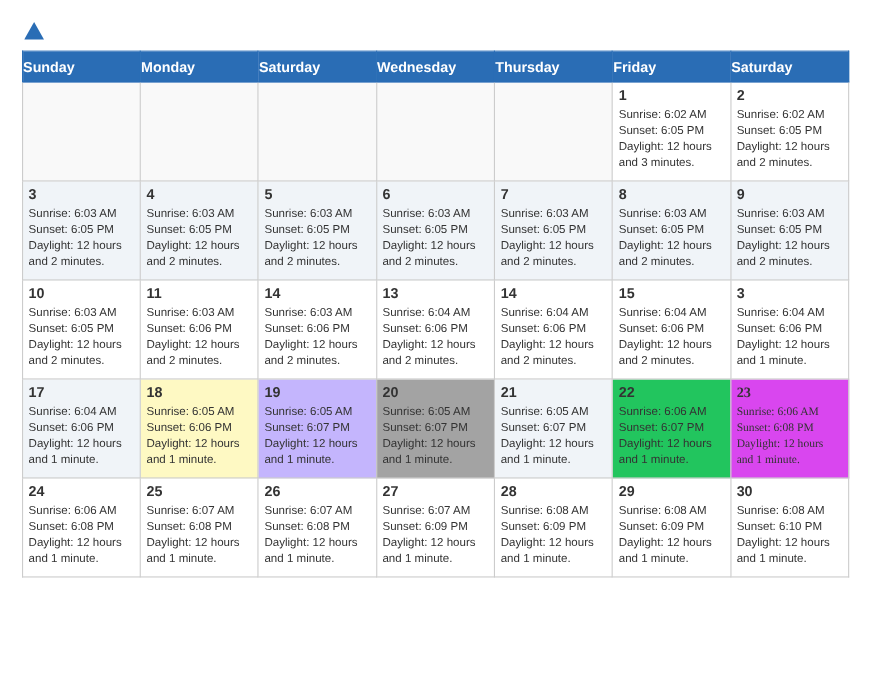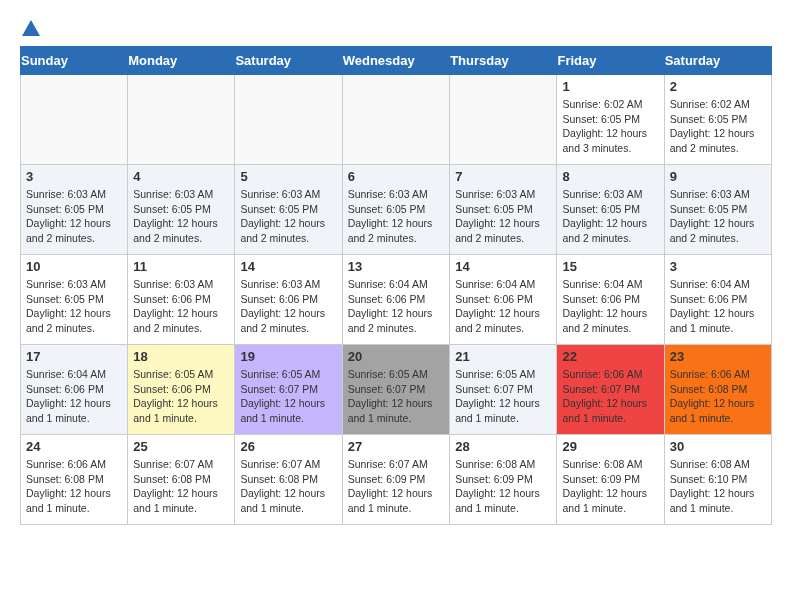--- a/index.html
+++ b/index.html
@@ -238,27 +238,27 @@
           <div class="day-info" style="white-space: pre-line;">Sunrise: 6:05 AM
 Sunset: 6:07 PM
 Daylight: 12 hours and 1 minute.</div>
         </td>
         <td style="background: rgb(240, 244, 248);">
           <span class="day-num">21</span>
           <div class="day-info" style="white-space: pre-line;">Sunrise: 6:05 AM
 Sunset: 6:07 PM
 Daylight: 12 hours and 1 minute.</div>
         </td>
-        <td style="background: #ef4444;">
+        <td style="background: #22c55e;">
           <span class="day-num">22</span>
           <div class="day-info" style="white-space: pre-line;">Sunrise: 6:06 AM
 Sunset: 6:07 PM
 Daylight: 12 hours and 1 minute.</div>
         </td>
-        <td style="background: #f97316;">
+        <td style="background: #d946ef; font-family: Liberation Serif, serif;">
           <span class="day-num">23</span>
           <div class="day-info" style="white-space: pre-line;">Sunrise: 6:06 AM
 Sunset: 6:08 PM
 Daylight: 12 hours and 1 minute.</div>
         </td>
       </tr>
       <tr>
         <td>
           <span class="day-num">24</span>
           <div class="day-info" style="white-space: pre-line;">Sunrise: 6:06 AM

